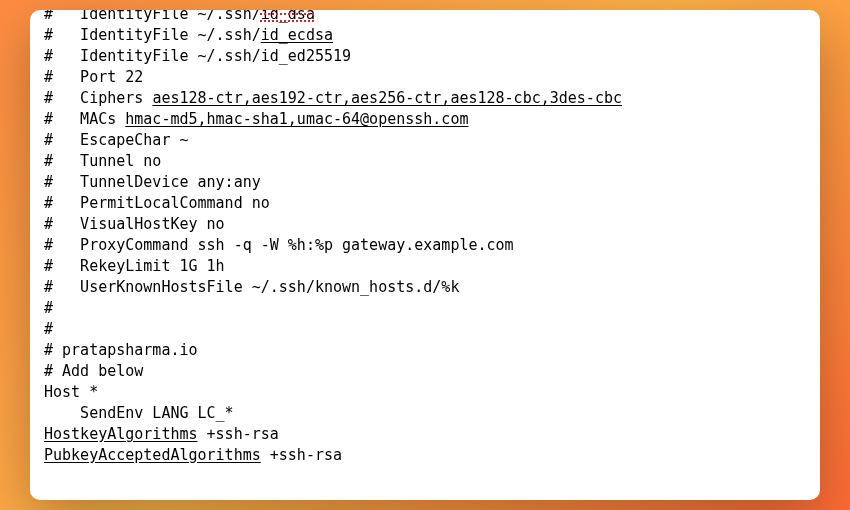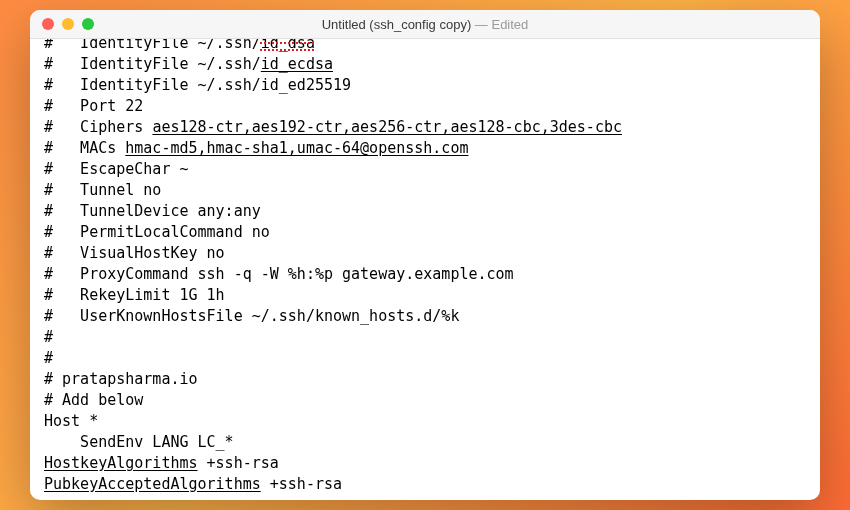--- a/index.html
+++ b/index.html
@@ -83,24 +83,14 @@
       text-decoration-thickness: 2px;
     }
     .cutoff {
       color: #000;
     }
   </style>
 </head>
 <body>
 
 <div class="window">
-  <div class="titlebar">
-    <div class="traffic-lights">
-      <div class="light red"></div>
-      <div class="light yellow"></div>
-      <div class="light green"></div>
-    </div>
-    <div class="title-area">
-      <span class="title-main">Untitled (ssh_config copy)</span><span class="title-edited"> — </span><span class="title-edited">Edited</span>
-    </div>
-  </div>
   <div class="editor" id="editor"><span class="line" style="margin-top: -10px;"><span class="cutoff">#   IdentityFile ~/.ssh/</span><span class="strike">id_dsa</span></span><span class="line"><span>#   IdentityFile ~/.ssh/</span><span class="spellerr">id_ecdsa</span></span><span class="line"><span>#   IdentityFile ~/.ssh/id_ed25519</span></span><span class="line"><span>#   Port 22</span></span><span class="line"><span>#   Ciphers </span><span class="spellerr">aes128-ctr,aes192-ctr,aes256-ctr,aes128-cbc,3des-cbc</span></span><span class="line"><span>#   MACs </span><span class="spellerr">hmac-md5,hmac-sha1,umac-64@openssh.com</span></span><span class="line"><span>#   EscapeChar ~</span></span><span class="line"><span>#   Tunnel no</span></span><span class="line"><span>#   TunnelDevice any:any</span></span><span class="line"><span>#   PermitLocalCommand no</span></span><span class="line"><span>#   VisualHostKey no</span></span><span class="line"><span>#   ProxyCommand ssh -q -W %h:%p gateway.example.com</span></span><span class="line"><span>#   RekeyLimit 1G 1h</span></span><span class="line"><span>#   UserKnownHostsFile ~/.ssh/known_hosts.d/%k</span></span><span class="line"><span>#</span></span><span class="line"><span>#</span></span><span class="line"><span># pratapsharma.io</span></span><span class="line"><span></span></span><span class="line"><span># Add below</span></span><span class="line"><span></span></span><span class="line"><span>Host *</span></span><span class="line"><span>    SendEnv LANG LC_*</span></span><span class="line"><span></span><span class="spellerr">HostkeyAlgorithms</span><span> +ssh-rsa</span></span><span class="line"><span></span><span class="spellerr">PubkeyAcceptedAlgorithms</span><span> +ssh-rsa</span></span></div>
 </div>
 
 </body></html>

